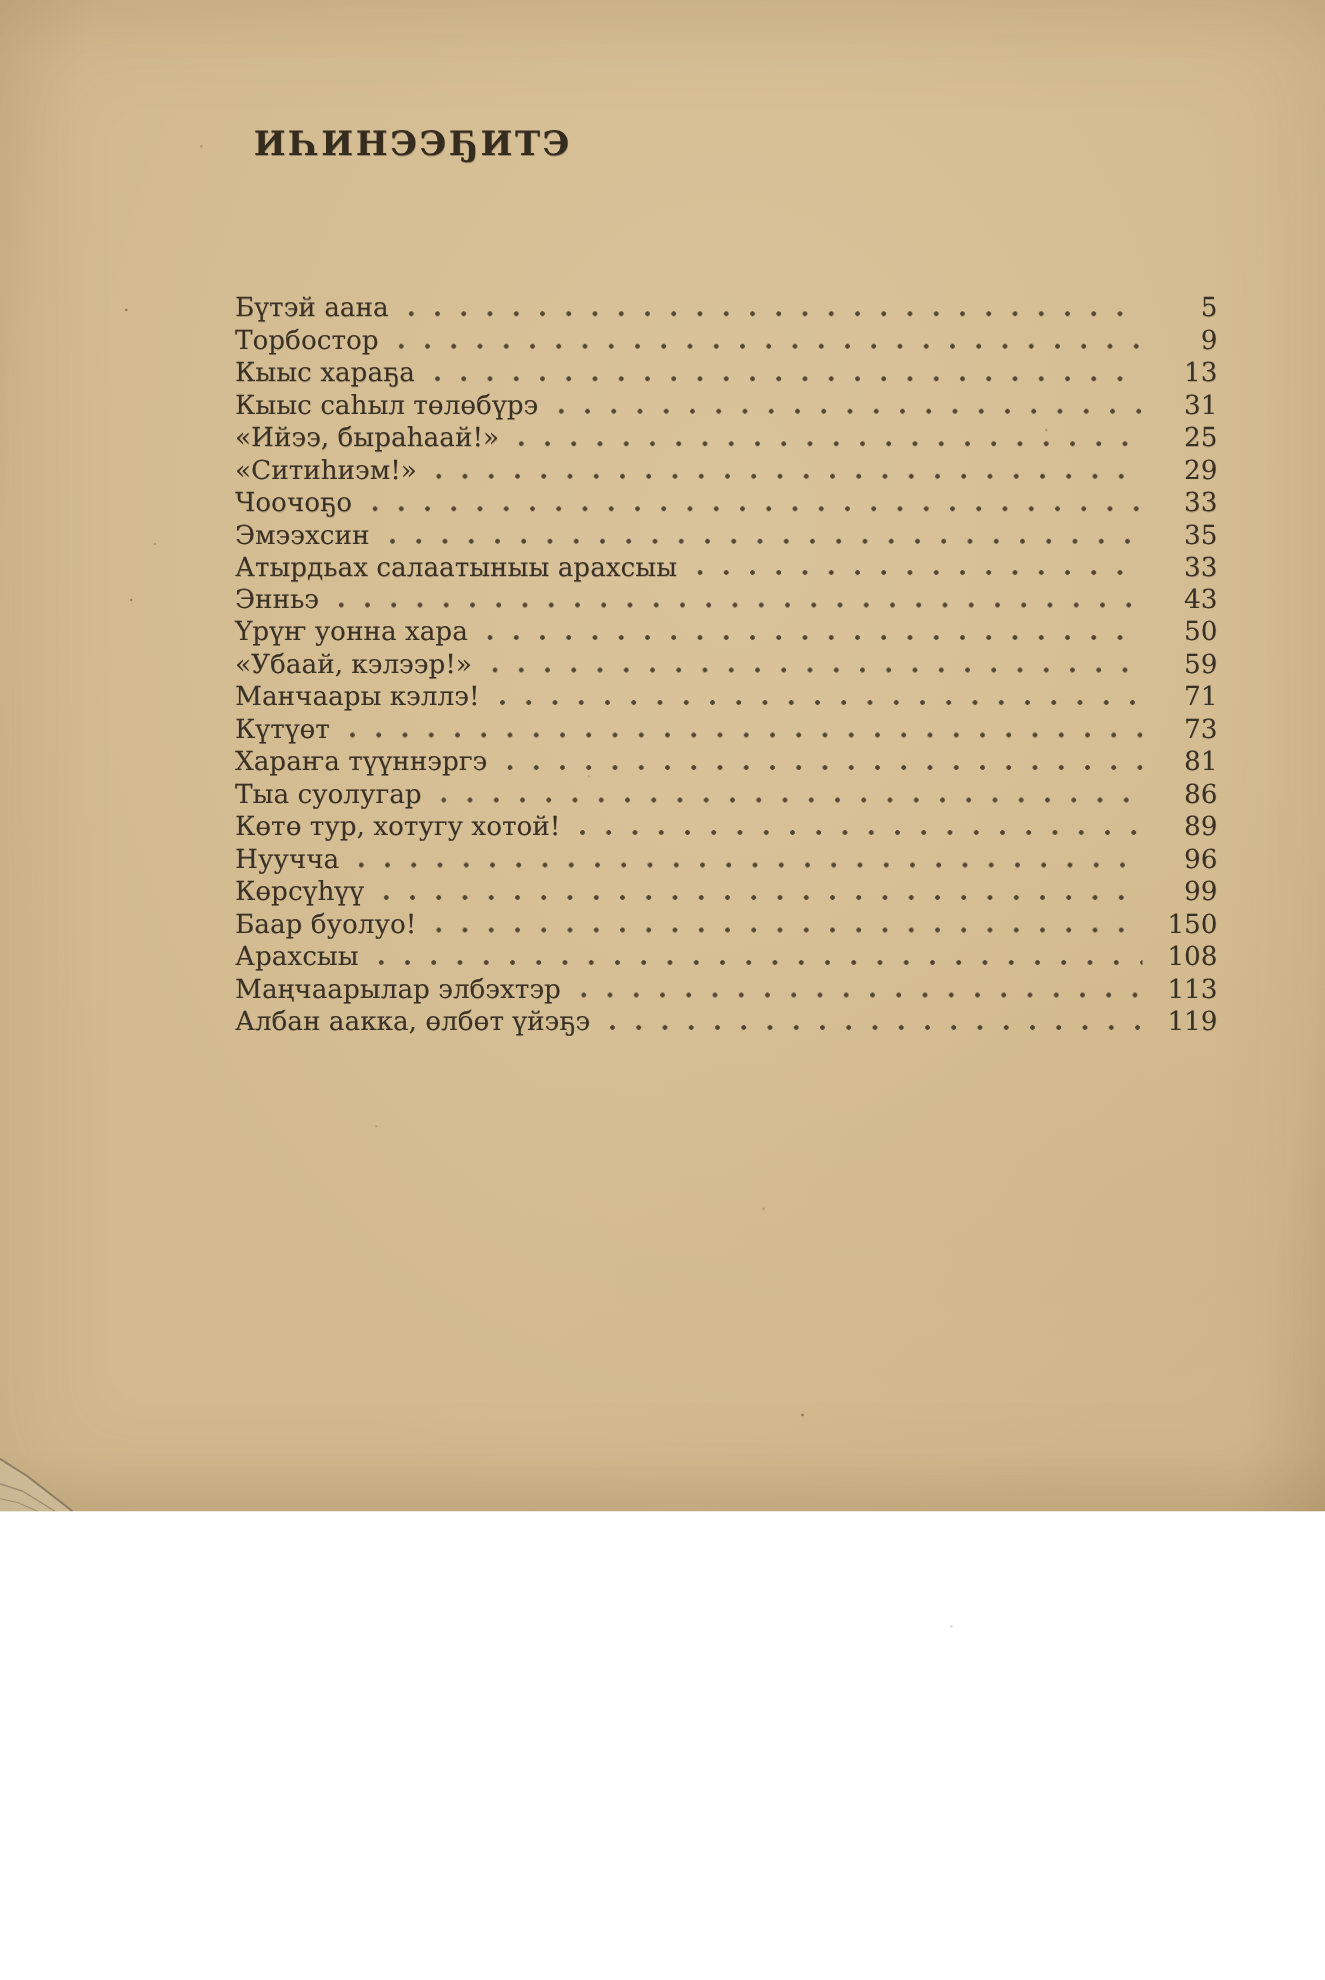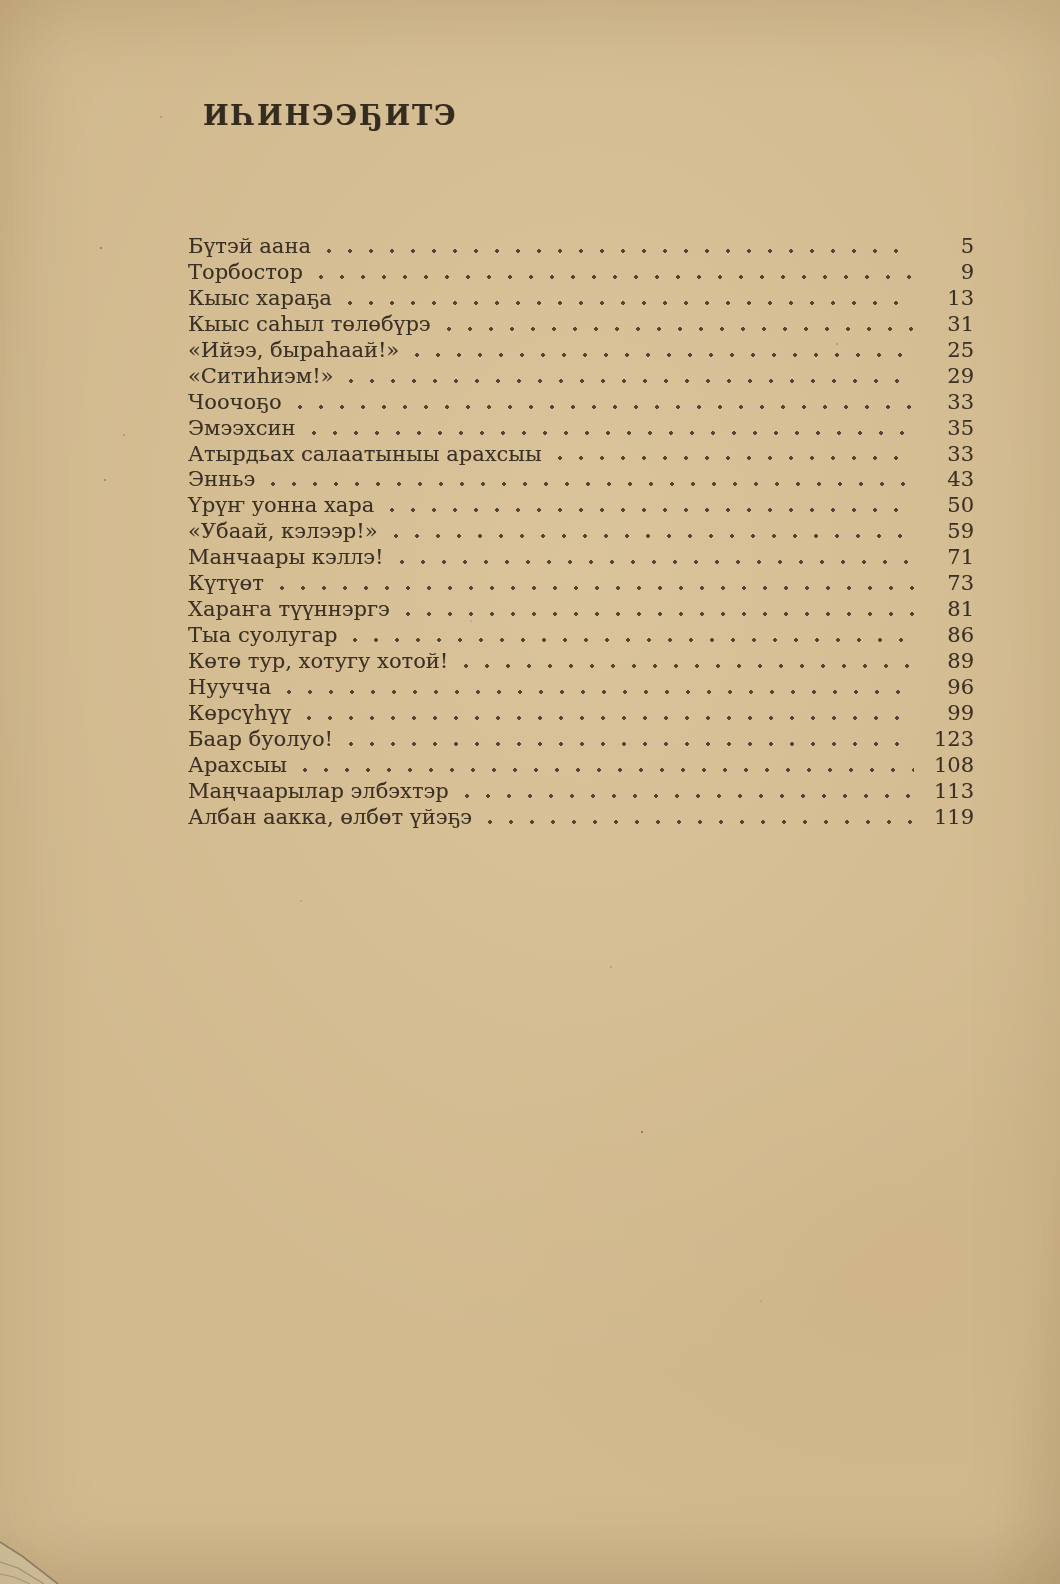--- a/index.html
+++ b/index.html
@@ -7,21 +7,21 @@
   html, body {
     width: 1060px;
     height: 1584px;
     overflow: hidden;
     font-family: "DejaVu Serif", serif;
   }
 
   .scan-page {
     position: relative;
     width: 1060px;
-    height: 1584px;
+    height: 1209px;
     background-color: #d2b98e;
     background-image:
       radial-gradient(ellipse 900px 1200px at 55% 35%, rgba(255,244,214,0.18), rgba(255,244,214,0) 70%),
       radial-gradient(ellipse 700px 500px at 85% 80%, rgba(190,160,110,0.15), rgba(190,160,110,0) 70%),
       linear-gradient(100deg, rgba(172,140,95,0.16) 0%, rgba(172,140,95,0) 6%, rgba(172,140,95,0) 94%, rgba(150,120,80,0.20) 100%),
       linear-gradient(180deg, rgba(172,140,95,0.10) 0%, rgba(172,140,95,0) 4%, rgba(172,140,95,0) 96%, rgba(150,120,80,0.14) 100%);
     color: #3a3126;
   }
 
   
@@ -231,21 +231,21 @@
 
     <div class="toc-row">
       <span class="toc-label">Көрсүһүү</span>
       <span class="toc-leader"></span>
       <span class="toc-page">99</span>
     </div>
 
     <div class="toc-row">
       <span class="toc-label">Баар буолуо!</span>
       <span class="toc-leader"></span>
-      <span class="toc-page">123</span>
+      <span class="toc-page">150</span>
     </div>
 
     <div class="toc-row">
       <span class="toc-label">Арахсыы</span>
       <span class="toc-leader"></span>
       <span class="toc-page">108</span>
     </div>
 
     <div class="toc-row">
       <span class="toc-label">Маңчаарылар элбэхтэр</span>

